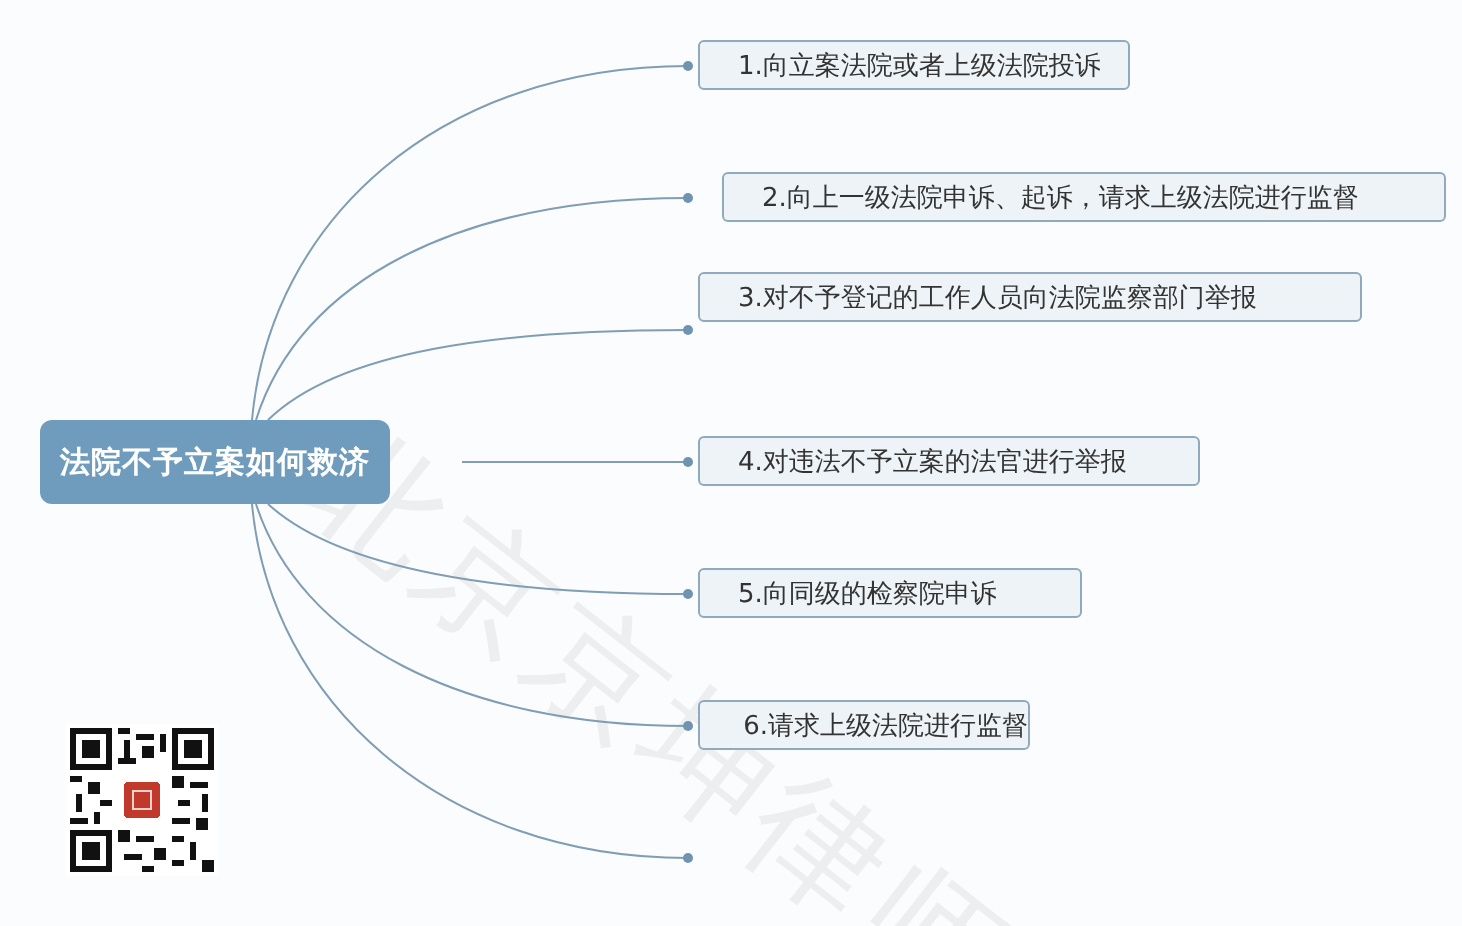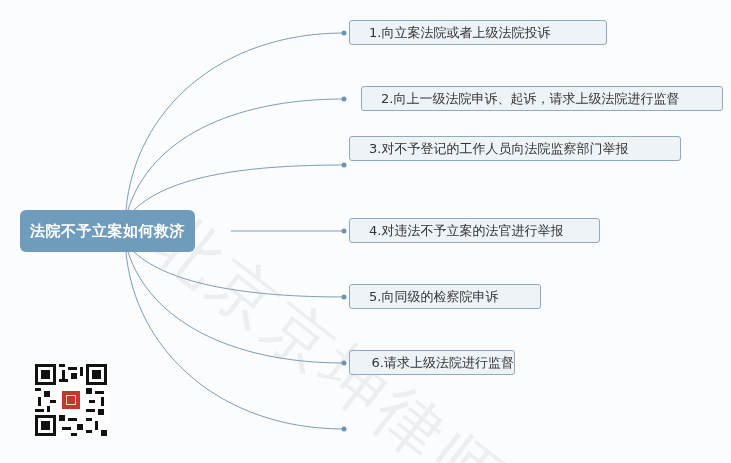--- a/index.html
+++ b/index.html
@@ -60,21 +60,21 @@
       <circle cx="344" cy="297" r="2.5"></circle>
       <circle cx="344" cy="363" r="2.5"></circle>
       <circle cx="344" cy="429" r="2.5"></circle>
     </g>
   </svg>
 
   <div class="central">
     <span>法院不予立案如何救济</span>
   </div>
 
-  <div class="branch" style="top:20px;width:258px;">
+  <div class="branch" style="top:20px;width:216px;">
     <span>1.向立案法院或者上级法院投诉</span>
   </div>
   <div class="branch" style="top:86px;width:362px;margin-left:12px;">
     <span>2.向上一级法院申诉、起诉，请求上级法院进行监督</span>
   </div>
   <div class="branch" style="top:136px;width:332px;">
     <span>3.对不予登记的工作人员向法院监察部门举报</span>
   </div>
   <div class="branch" style="top:218px;width:251px;">
     <span>4.对违法不予立案的法官进行举报</span>

